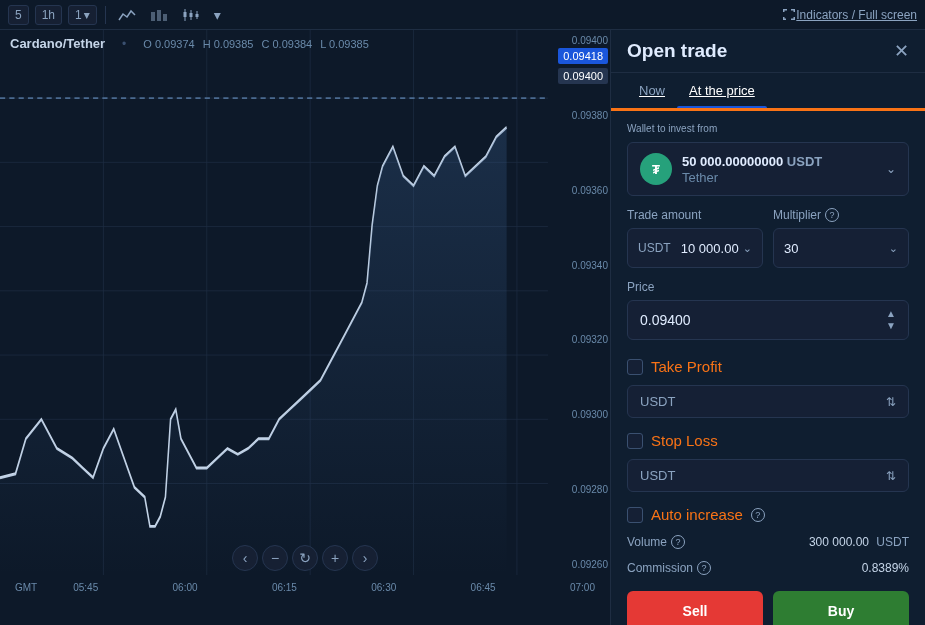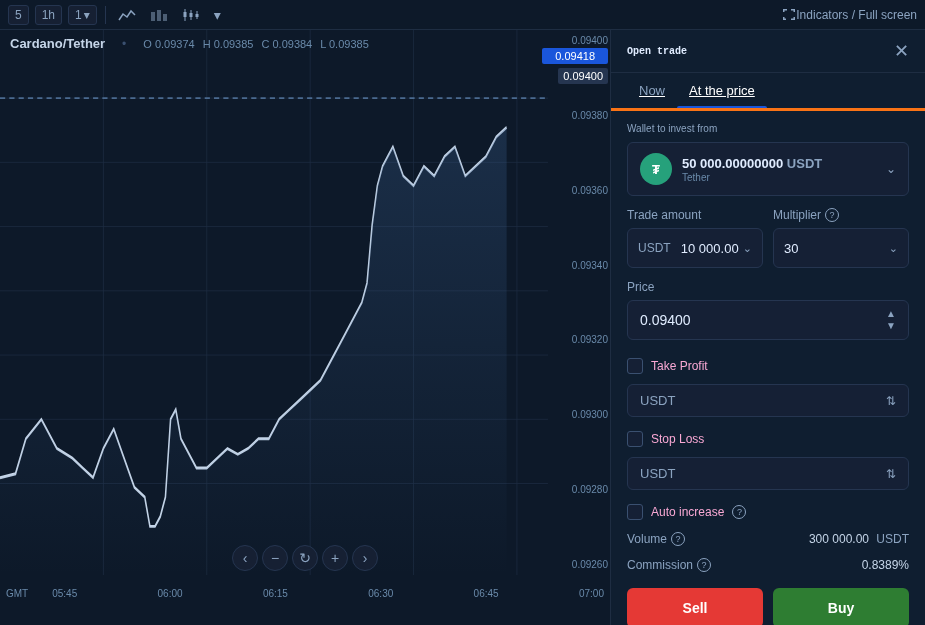--- a/index.html
+++ b/index.html
@@ -49,20 +49,21 @@
     }
     .fullscreen-btn {
       margin-left: auto;
       background: transparent;
       border: none;
       color: #8ba3c0;
       cursor: pointer;
       font-size: 12px;
       display: flex;
       align-items: flex-end;
+      text-decoration: underline;
     }
 
     
     .main-layout {
       display: flex;
       flex: 1;
       overflow: hidden;
     }
 
     
@@ -87,21 +88,21 @@
     .chart-title { color: #c5d5e8; font-size: 13px; font-weight: 600; }
     .chart-price-info { display: flex; gap: 8px; font-size: 11px; color: #6a8aaa; }
 
     .price-badge {
       position: absolute;
       right: 2px;
       top: 18px;
       background: #1a56db;
       color: #fff;
       font-size: 11px;
-      padding: 2px 13px;
+      padding: 2px 5px;
       border-radius: 2px;
       z-index: 10;
     }
     .price-badge2 {
       position: absolute;
       right: 2px;
       top: 38px;
       background: #1a56db;
       color: #fff;
       font-size: 11px;
@@ -144,23 +145,23 @@
     }
 
     
     .chart-time-axis {
       position: absolute;
       bottom: 26px;
       left: 0;
       right: 0;
       height: 24px;
       display: flex;
-      align-items: flex-end;
-      padding: 0 6px;
-      gap: 4px;
+      align-items: center;
+      padding: 0 15px;
+      gap: 16px;
       font-size: 10px;
       color: #6a8aaa;
     }
     .gmt-label { margin-right: 20px; }
     .time-labels { display: flex; flex: 1; justify-content: space-between; }
 
     
     .chart-period-bar {
       position: absolute;
       bottom: 0;
@@ -204,24 +205,23 @@
 
     
     .panel-header {
       display: flex;
       align-items: center;
       justify-content: space-between;
       padding: 10px 16px;
       border-bottom: 1px solid #1e2d42;
     }
     .panel-title {
-      font-size: 10px;
+      font-size: 19px;
       font-weight: 600;
       color: #e0ecff;
-      font-family: Liberation Mono, monospace;
     }
     .panel-close {
       background: transparent;
       border: none;
       color: #8ba3c0;
       font-size: 18px;
       cursor: pointer;
     }
 
     
@@ -289,21 +289,21 @@
       font-size: 13px;
       font-weight: bold;
       color: #fff;
     }
     .wallet-amount {
       font-size: 13px;
       font-weight: 600;
       color: #e0ecff;
     }
     .wallet-currency { color: #8ba3c0; }
-    .wallet-name { font-size: 10px; color: #6a8aaa; margin-top: 1px; }
+    .wallet-name { font-size: 13px; color: #6a8aaa; margin-top: 1px; }
     .chevron-down { color: #8ba3c0; font-size: 12px; }
 
     
     .two-col {
       display: flex;
       gap: 10px;
       padding: 0 16px 12px;
     }
     .field-group { flex: 1; }
     .field-label {
@@ -377,22 +377,22 @@
     .custom-checkbox {
       width: 16px;
       height: 16px;
       background: #152035;
       border: 1px solid #3a5070;
       border-radius: 3px;
       cursor: pointer;
       flex-shrink: 0;
     }
     .checkbox-label {
-      font-size: 12px;
-      color: #f9a8d4;
+      font-size: 15px;
+      color: #f97316;
     }
 
     
     .usdt-selector {
       margin: 4px 16px 8px;
       background: #152035;
       border: 1px solid #253550;
       border-radius: 6px;
       padding: 8px 12px;
       display: flex;

